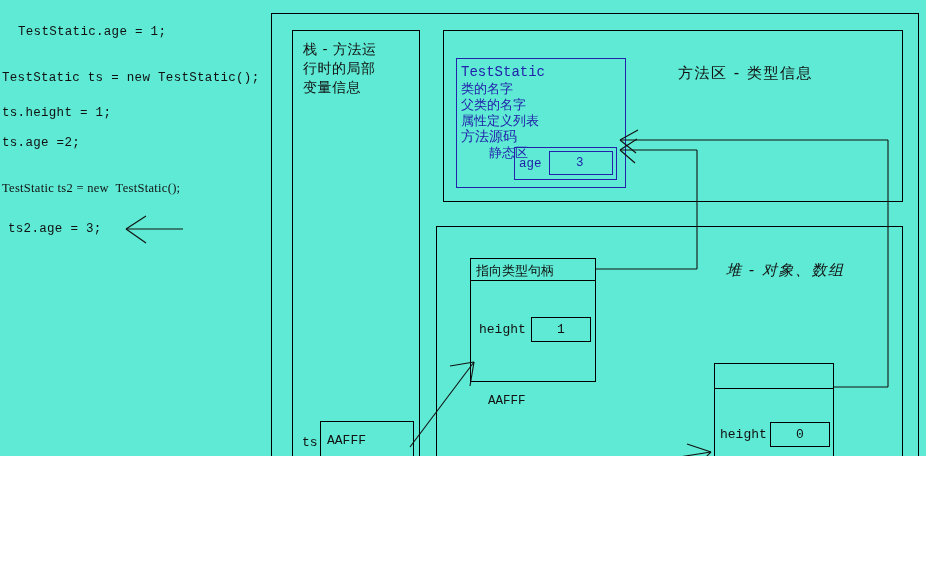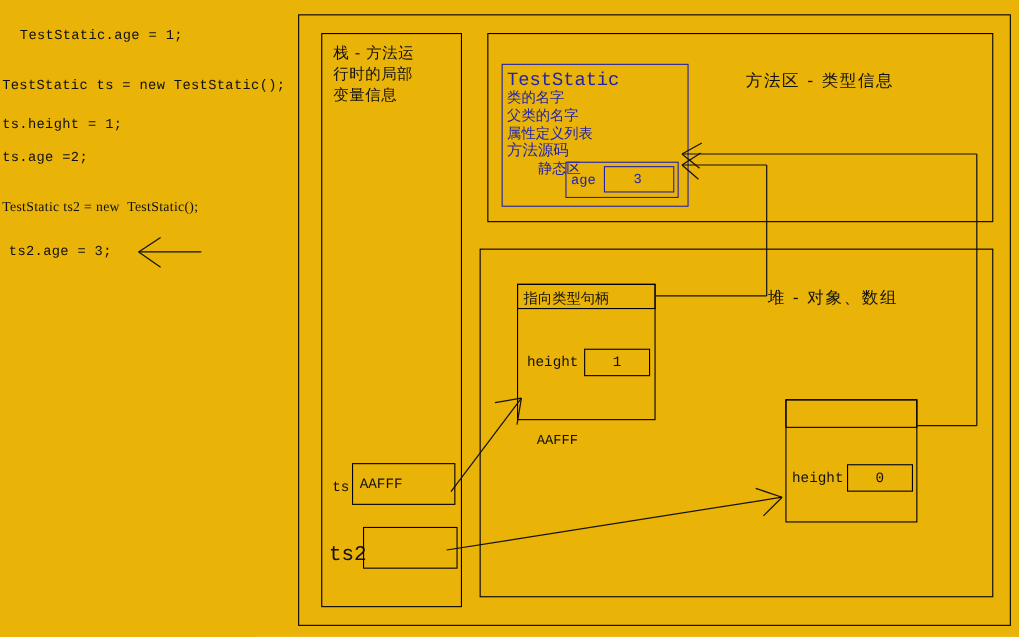--- a/index.html
+++ b/index.html
@@ -3,22 +3,22 @@
 <meta charset="utf-8">
 <style>
   html, body {
     margin: 0;
     padding: 0;
     background: #ffffff;
   }
   #root {
     position: relative;
     width: 926px;
-    height: 579px;
-    background: #eab308;
+    height: 456px;
+    background: #5eead4;
     font-family: "Liberation Sans", sans-serif;
     overflow: hidden;
   }
   .code-area {
     position: absolute;
     left: 0;
     top: 0;
     width: 268px;
     height: 579px;
   }
@@ -120,34 +120,34 @@
   <div class="label-mono" style="left:327px; top:433px; font-size:13px;">AAFFF</div>
 
   <div class="label-mono" style="left:299px; top:493px; font-size:19px;">ts2</div>
   <div class="box" style="left:330px; top:479px; width:86px; height:38px;"></div>
   <div class="label-mono" style="left:337px; top:491px; font-size:13px;"></div>
 
   <div class="box" style="left:443px; top:30px; width:460px; height:172px;"></div>
   <div class="region-title" style="left:678px; top:44px;">方法区 - 类型信息</div>
 
   <div class="box-blue" style="left:456px; top:58px; width:170px; height:130px;"></div>
-  <div class="label-blue-mono" style="left:461px; top:64px; font-size:17px;font-family:Liberation Mono, monospace;">TestStatic</div>
+  <div class="label-blue-mono" style="left:461px; top:64px; font-size:14px;font-family:Liberation Mono, monospace;">TestStatic</div>
   <div class="label-blue-cjk" style="left:461px; top:80px; font-size:13px;text-align:center;">类的名字</div>
   <div class="label-blue-cjk" style="left:461px; top:96px; font-size:13px;">父类的名字</div>
   <div class="label-blue-cjk" style="left:461px; top:112px; font-size:13px;">属性定义列表</div>
   <div class="label-blue-cjk" style="left:461px; top:128px; font-size:14px;">方法源码</div>
   <div class="label-blue-cjk" style="left:461px; top:144px; font-size:13px;margin-left:28px;">静态区</div>
 
   <div class="box-blue" style="left:514px; top:147px; width:103px; height:33px;"></div>
   <div class="label-blue-mono" style="left:519px; top:157px; font-size:12.5px;">age</div>
   <div class="box-blue" style="left:549px; top:151px; width:64px; height:24px;"></div>
   <div class="label-blue-mono" style="left:576px; top:156px; font-size:12.5px;">3</div>
 
   <div class="box" style="left:436px; top:226px; width:467px; height:317px;"></div>
-  <div class="region-title" style="left:698px; top:241px;">堆 - 对象、数组</div>
+  <div class="region-title" style="left:726px; top:241px;font-style:italic;">堆 - 对象、数组</div>
 
   <div class="box" style="left:470px; top:258px; width:126px; height:124px;"></div>
   <div class="box" style="left:470px; top:258px; width:126px; height:23px;"></div>
   <div class="label-cjk" style="left:476px; top:262px; font-size:13px;">指向类型句柄</div>
   <div class="label-mono" style="left:479px; top:322px; font-size:13px;">height</div>
   <div class="box" style="left:531px; top:317px; width:60px; height:25px;"></div>
   <div class="label-mono" style="left:557px; top:322px; font-size:13px;">1</div>
   <div class="label-mono" style="left:488px; top:394px; font-size:12.5px;">AAFFF</div>
 
   <div class="box" style="left:714px; top:363px; width:120px; height:112px;"></div>

